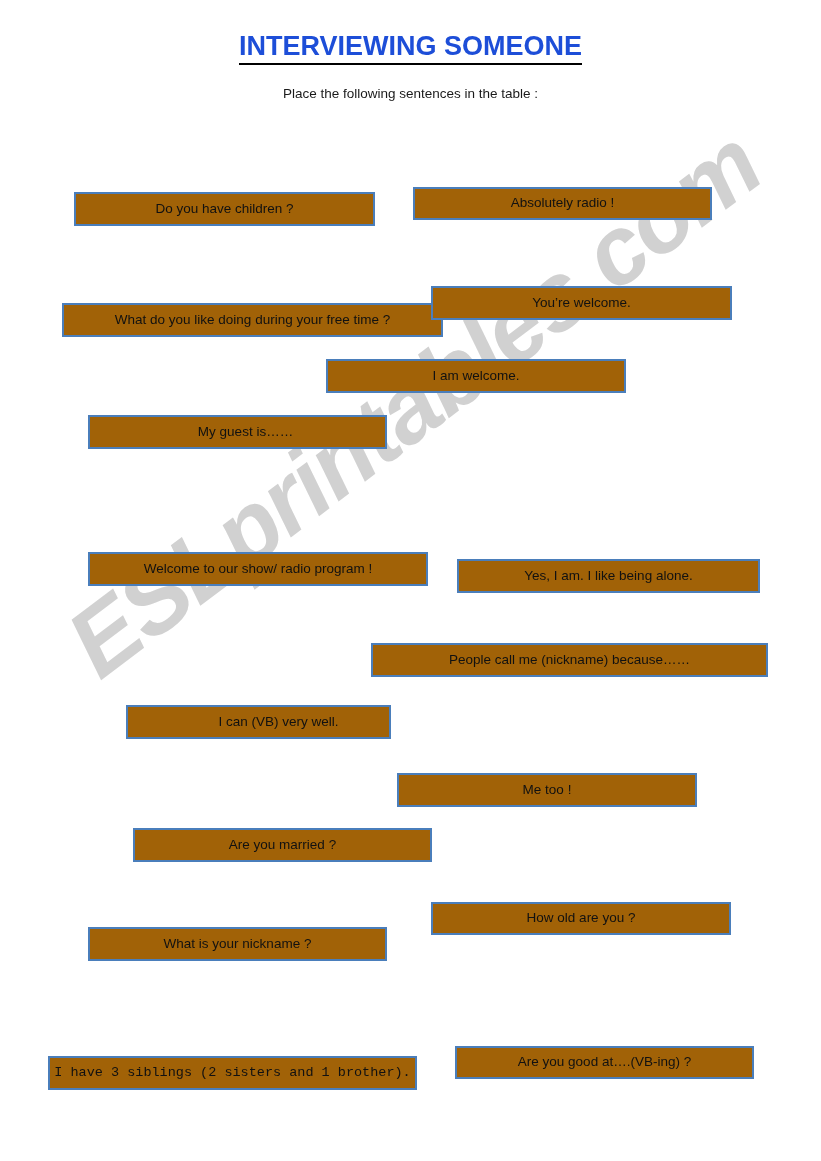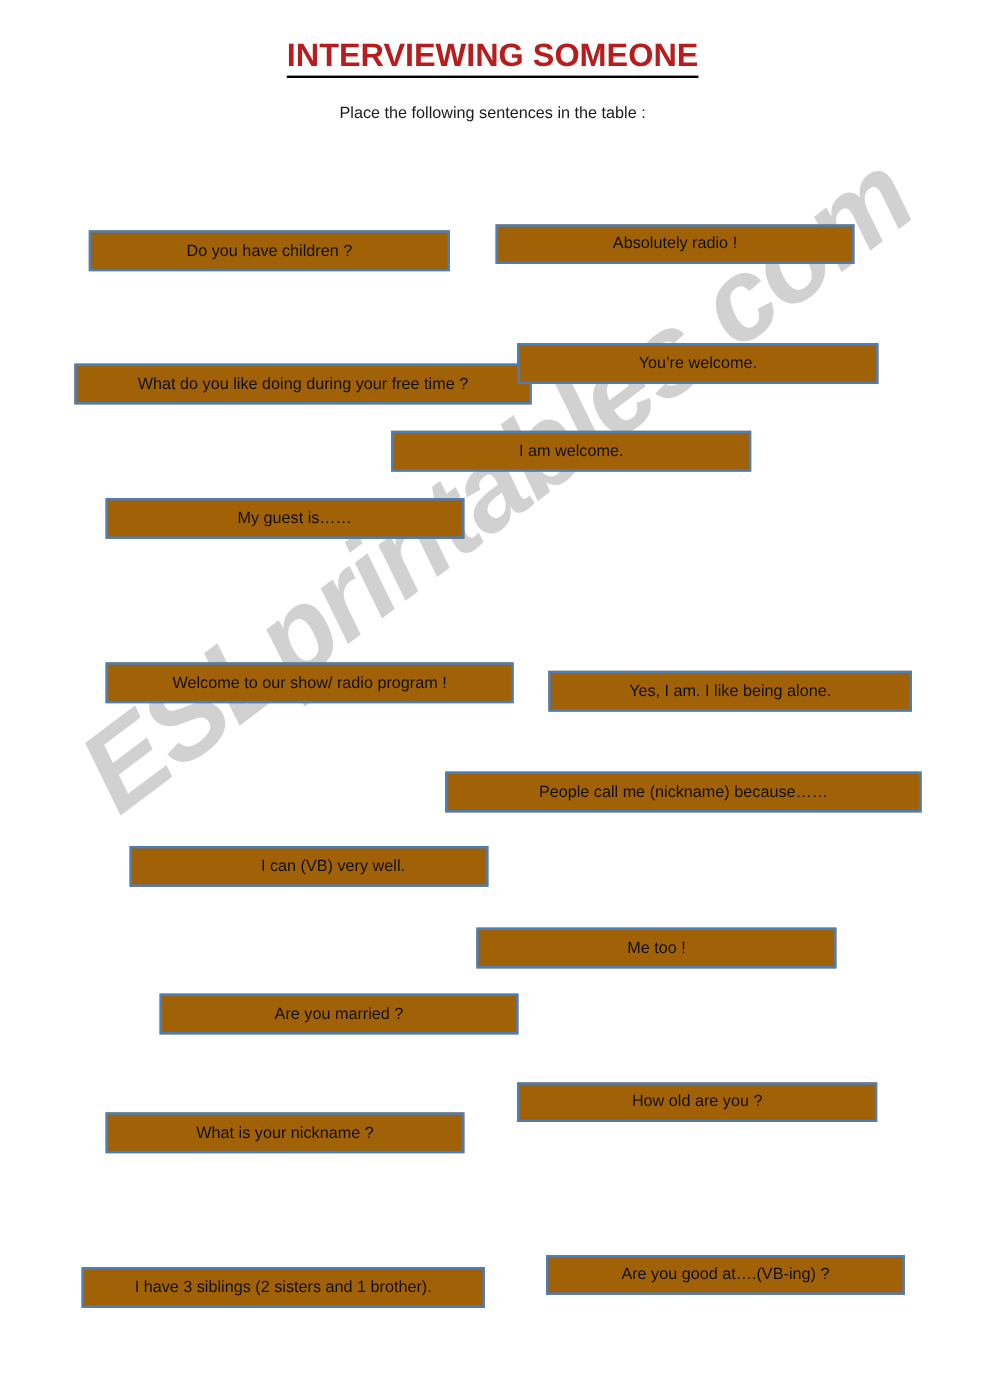--- a/index.html
+++ b/index.html
@@ -53,21 +53,21 @@
     z-index: 10;
   }
   #page-title {
     position: absolute;
     left: 0;
     top: 31px;
     width: 821px;
     text-align: center;
     font-size: 27px;
     font-weight: bold;
-    color: #b91c1c;
+    color: #1d4ed8;
     letter-spacing: 0px;
   }
   #page-title span.ul {
     border-bottom: 2.5px solid #000;
     padding-bottom: 2px;
   }
   #page-subtitle {
     position: absolute;
     left: 0;
     top: 86px;
@@ -142,36 +142,36 @@
       </div>
       <div class="card on-top" style="left: 88px; top: 552px; width: 340px; height: 34px; border-color: rgb(74, 126, 187);">
         <span class="card-text">Welcome to our show/ radio program !</span>
       </div>
       <div class="card" style="left: 457px; top: 559px; width: 303px; height: 34px; border-color: rgb(74, 126, 187);">
         <span class="card-text">Yes, I am. I like being alone.</span>
       </div>
       <div class="card" style="left: 371px; top: 643px; width: 397px; height: 34px; border-color: rgb(74, 126, 187);">
         <span class="card-text">People call me (nickname) because……</span>
       </div>
-      <div class="card on-top" style="left: 108px; top: 705px; width: 299px; height: 34px; border-color: rgb(74, 126, 187); padding-left: 40px;">
+      <div class="card on-top" style="left: 126px; top: 705px; width: 265px; height: 34px; border-color: rgb(74, 126, 187); padding-left: 40px;">
         <span class="card-text">I can (VB) very well.</span>
       </div>
       <div class="card" style="left: 397px; top: 773px; width: 300px; height: 34px; border-color: rgb(74, 126, 187);">
         <span class="card-text">Me too !</span>
       </div>
       <div class="card on-top" style="left: 133px; top: 828px; width: 299px; height: 34px; border-color: rgb(74, 126, 187);">
         <span class="card-text">Are you married ?</span>
       </div>
       <div class="card" style="left: 431px; top: 902px; width: 300px; height: 33px; border-color: rgb(74, 126, 187);">
         <span class="card-text">How old are you ?</span>
       </div>
       <div class="card" style="left: 88px; top: 927px; width: 299px; height: 34px; border-color: rgb(74, 126, 187);">
         <span class="card-text">What is your nickname ?</span>
       </div>
-      <div class="card" style="left: 68px; top: 1056px; width: 336px; height: 34px; border-color: rgb(74, 126, 187);">
+      <div class="card" style="left: 48px; top: 1056px; width: 369px; height: 34px; border-color: rgb(74, 126, 187); font-family: Liberation Mono, monospace;">
         <span class="card-text">I have 3 siblings (2 sisters and 1 brother).</span>
       </div>
       <div class="card" style="left: 455px; top: 1046px; width: 299px; height: 33px; border-color: rgb(74, 126, 187);">
         <span class="card-text">Are you good at….(VB-ing) ?</span>
       </div>
     </div>
 
 </div>
 
 </body></html>

